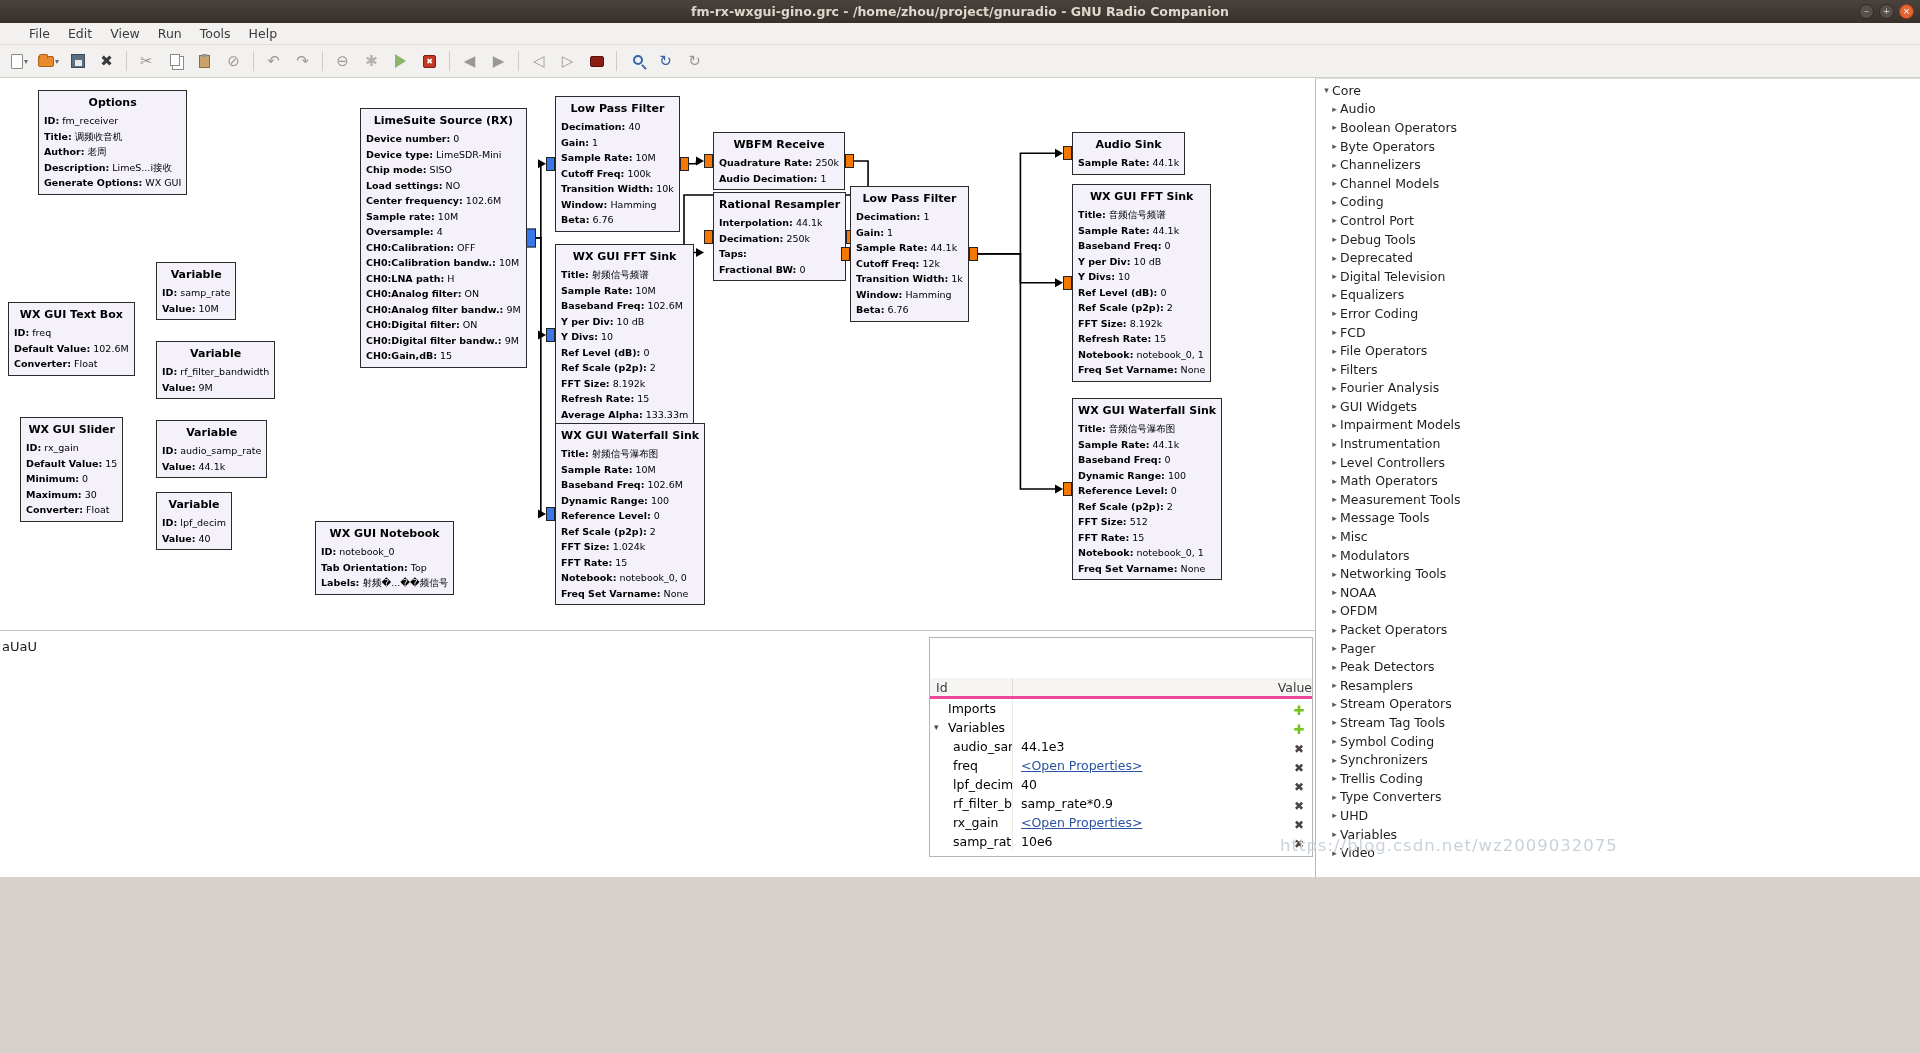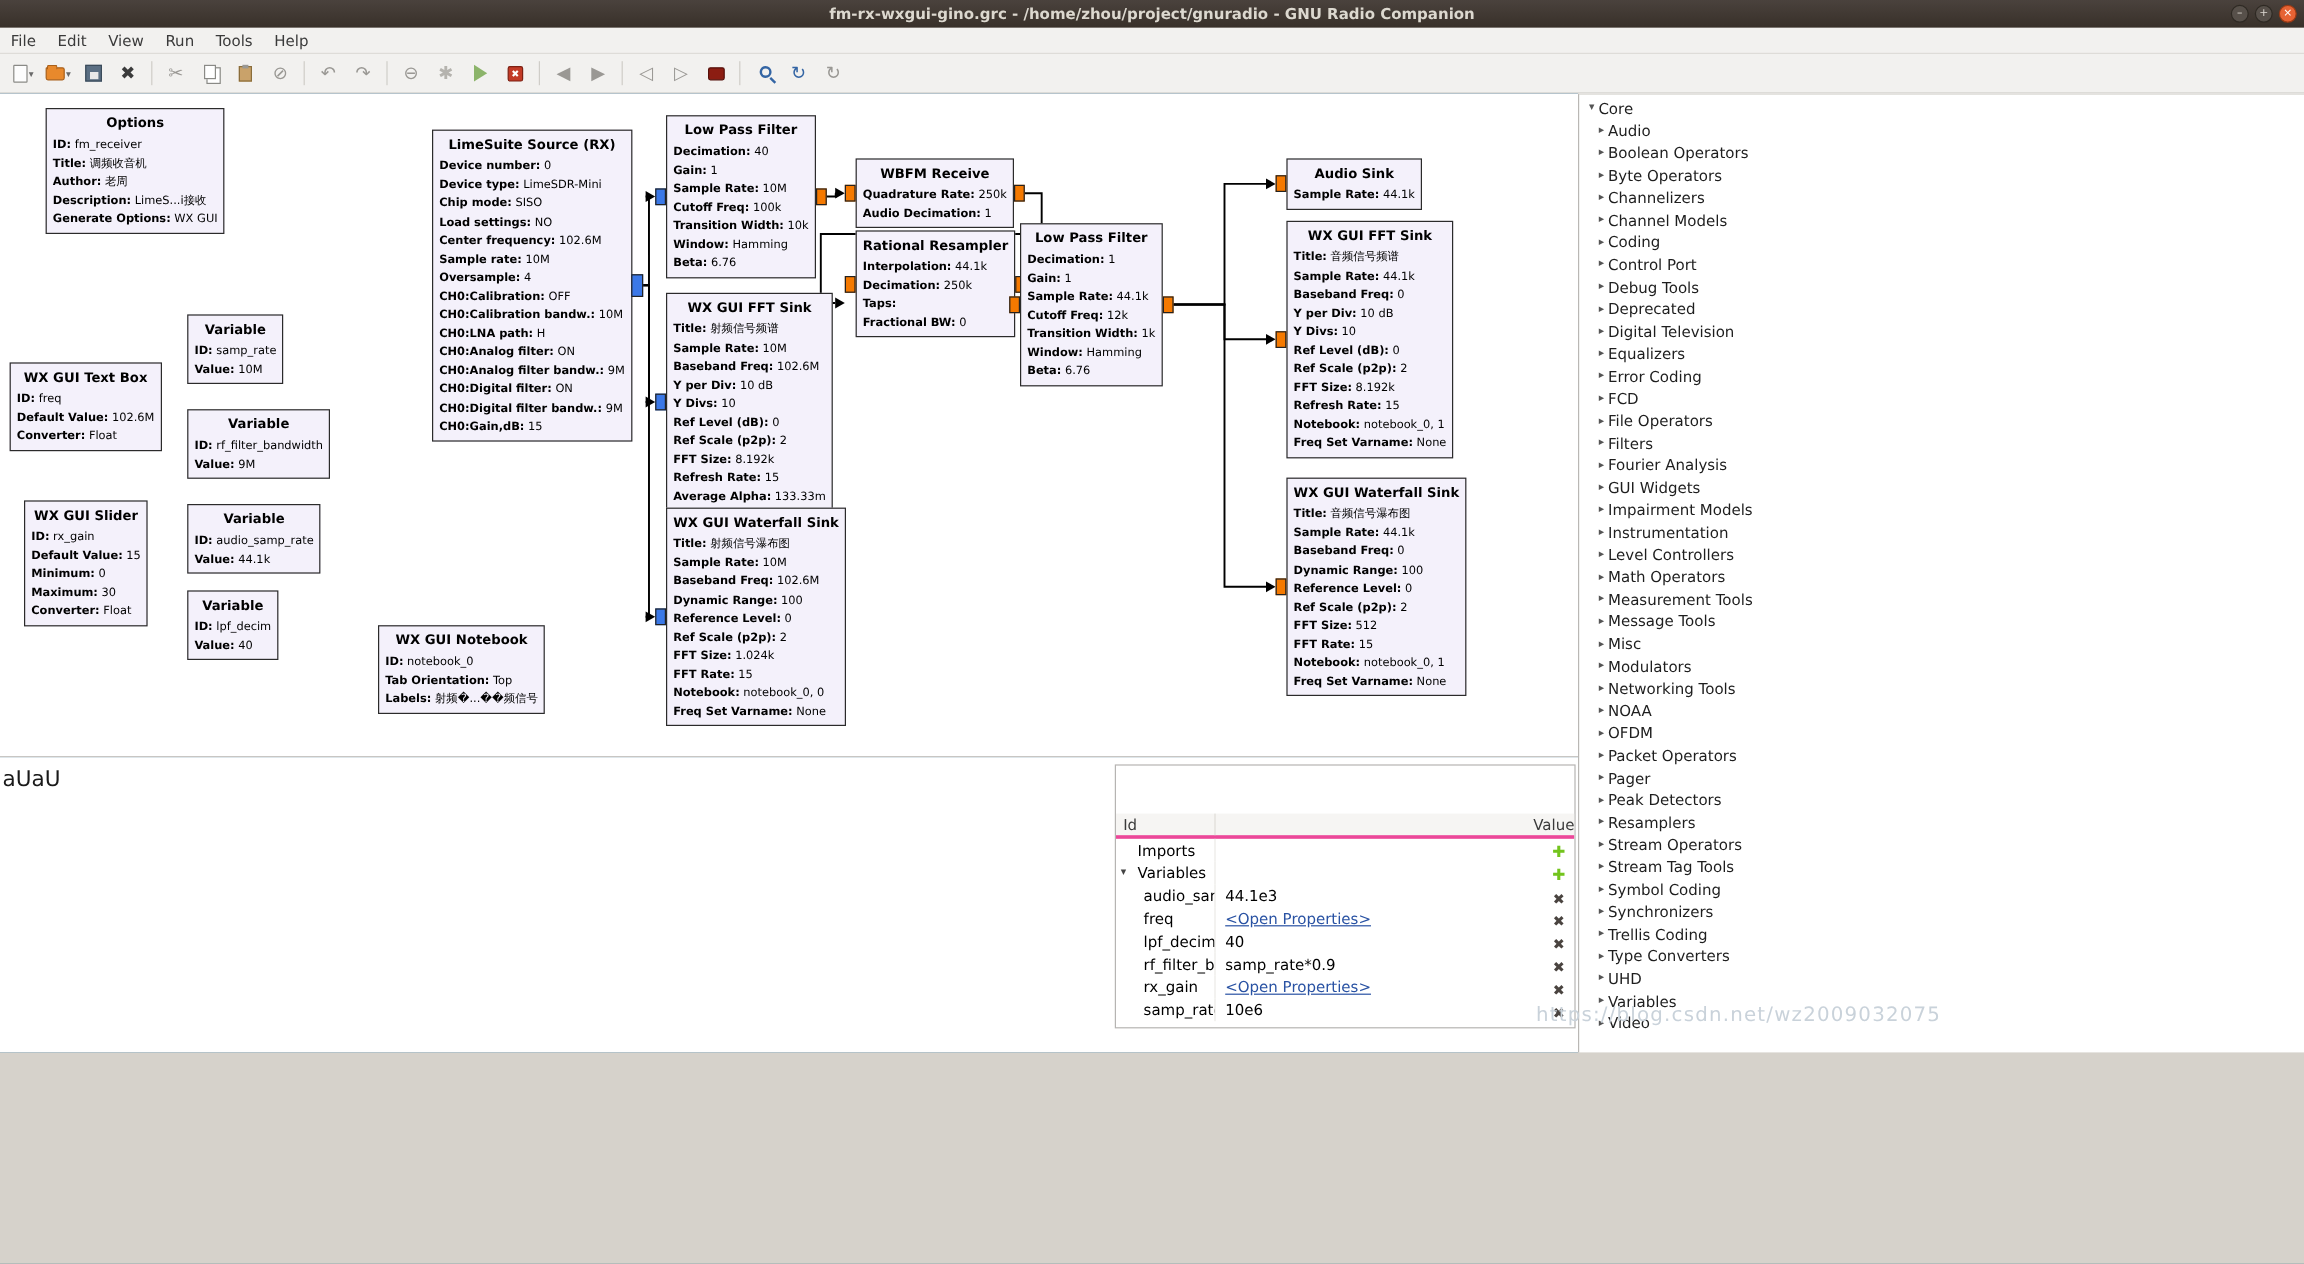--- a/index.html
+++ b/index.html
@@ -7,21 +7,21 @@
   .app { width:1920px; height:877px; display:flex; flex-direction:column; }
 
   
   .titlebar { height:23px; background:linear-gradient(#4a423d,#383029); position:relative; display:flex; align-items:center; justify-content:center; flex:none; }
   .titlebar .title { color:#dcd8cf; font-size:12.5px; font-weight:bold; }
   .winbtns { position:absolute; right:6px; top:4px; display:flex; gap:5px; }
   .winbtn { width:15px; height:15px; border-radius:50%; font-size:9px; line-height:13px; text-align:center; color:#ded9d2; background:#57504a; border:1px solid #2e2923; cursor:default; }
   .winbtn.close { background:#e66334; border-color:#9c3a14; color:#fff; }
 
   
-  .menubar { height:22px; background:#f2f1ef; display:flex; align-items:center; padding-left:0; border-bottom:1px solid #dedcd8; flex:none; }
+  .menubar { height:22px; background:#f2f1ef; display:flex; align-items:center; padding-left:20px; border-bottom:1px solid #dedcd8; flex:none; }
   .menu-item { font-size:12.5px; color:#3a3a3a; padding:2px 9px; }
 
   
   .toolbar { height:33px; background:#f2f1ef; border-bottom:1px solid #cfcdc8; display:flex; align-items:center; padding-left:6px; gap:2px; flex:none; }
   .tbtn { width:27px; height:26px; display:flex; align-items:center; justify-content:center; border-radius:3px; position:relative; }
   .tbtn .glyph { font-size:15px; line-height:1; }
   .tsep { width:1px; height:20px; background:#cfcdc8; margin:0 4px; }
   .caret { font-size:8px; color:#6a6a6a; margin-left:1px; }
   .ic-doc { width:12px; height:15px; background:#fdfdfd; border:1px solid #8a8a86; border-radius:1px; }
   .ic-folder { width:16px; height:11px; background:#e8892c; border:1px solid #a9601a; border-radius:1px 2px 2px 2px; position:relative; }
@@ -32,36 +32,36 @@
   .ic-paste { width:11px; height:13px; background:#c9a26a; border:1px solid #8a6d3b; position:relative; }
   .ic-paste::before { content:""; position:absolute; top:-2px; left:2px; width:5px; height:3px; background:#9a9894; }
   .ic-play { width:0; height:0; border-left:11px solid #8cb46a; border-top:7px solid transparent; border-bottom:7px solid transparent; }
   .ic-stop { width:13px; height:13px; background:#c23a26; border:1px solid #7d2012; border-radius:2px; color:#fff; font-size:8px; line-height:11px; text-align:center; }
   .ic-shot { width:14px; height:11px; background:#8c1d12; border:1px solid #55100a; border-radius:2px; }
   .ic-zoom { width:10px; height:10px; border:2px solid #3465a4; border-radius:50%; position:relative; margin:-3px -3px 0 0; }
   .ic-zoom::after { content:""; position:absolute; width:6px; height:2px; background:#3465a4; transform:rotate(45deg); left:6px; top:9px; }
 
   
   .content { flex:1; display:flex; min-height:0; }
-  .left { width:1315px; flex:none; display:flex; flex-direction:column; background:#0c4a6e; }
+  .left { width:1315px; flex:none; display:flex; flex-direction:column; background:#0ea5e9; }
   .canvas { position:relative; height:553px; flex:none; background:#fff; border-bottom:1px solid #c8c6c3; overflow:hidden; }
   #wires { position:absolute; left:0; top:0; z-index:0; pointer-events:none; }
 
   .block { position:absolute; background:#f4f1fb; border:1px solid #2b2b2b; padding:2px 5px 3px 5px; z-index:1; }
   .block-title { font-size:11px; font-weight:bold; text-align:center; line-height:20px; white-space:nowrap; color:#000; }
   .param { font-size:9.5px; line-height:15.5px; white-space:nowrap; color:#000; }
   .param .pl { font-weight:bold; }
   .port { position:absolute; width:9px; height:14px; top:50%; transform:translateY(-50%); border:1px solid #222; z-index:2; }
   .port.in { left:-10px; }
   .port.out { right:-10px; }
   .port.big { height:19px; width:10px; }
 
   
   .bottom { flex:1; position:relative; background:#fff; }
-  .console { padding:8px 2px; font-size:18px; color:#1a1a1a; }
+  .console { padding:8px 2px; font-size:13px; color:#1a1a1a; }
   .inspector { position:absolute; right:2px; top:6px; width:384px; height:220px; background:#fff; border:1px solid #b6b4b2; font-size:12.5px; overflow:hidden; }
   .insp-header { display:flex; height:21px; background:#f6f5f3; border-bottom:3px solid #ec4899; color:#3a3a3a;margin-top:40px; }
   .insp-header .col-id { width:83px; padding:2px 0 0 6px; border-right:1px solid #dedcd8; }
   .insp-header .col-val { flex:1; padding:2px 0 0 8px;text-align:right; }
   .insp-row { display:flex; height:19px; align-items:flex-end; }
   .insp-row .cid { width:83px; overflow:hidden; white-space:nowrap; border-right:1px solid #eceae7; height:19px; line-height:19px; position:relative; }
   .insp-row .cval { flex:1; padding-left:8px; white-space:nowrap; overflow:hidden; line-height:19px; }
   .insp-row .cact { width:26px; text-align:center; flex:none; }
   .insp-row .tri { position:absolute; left:4px; font-size:9px; color:#444; }
   .insp-row .link { color:#2952a3; text-decoration:underline; cursor:pointer; }

